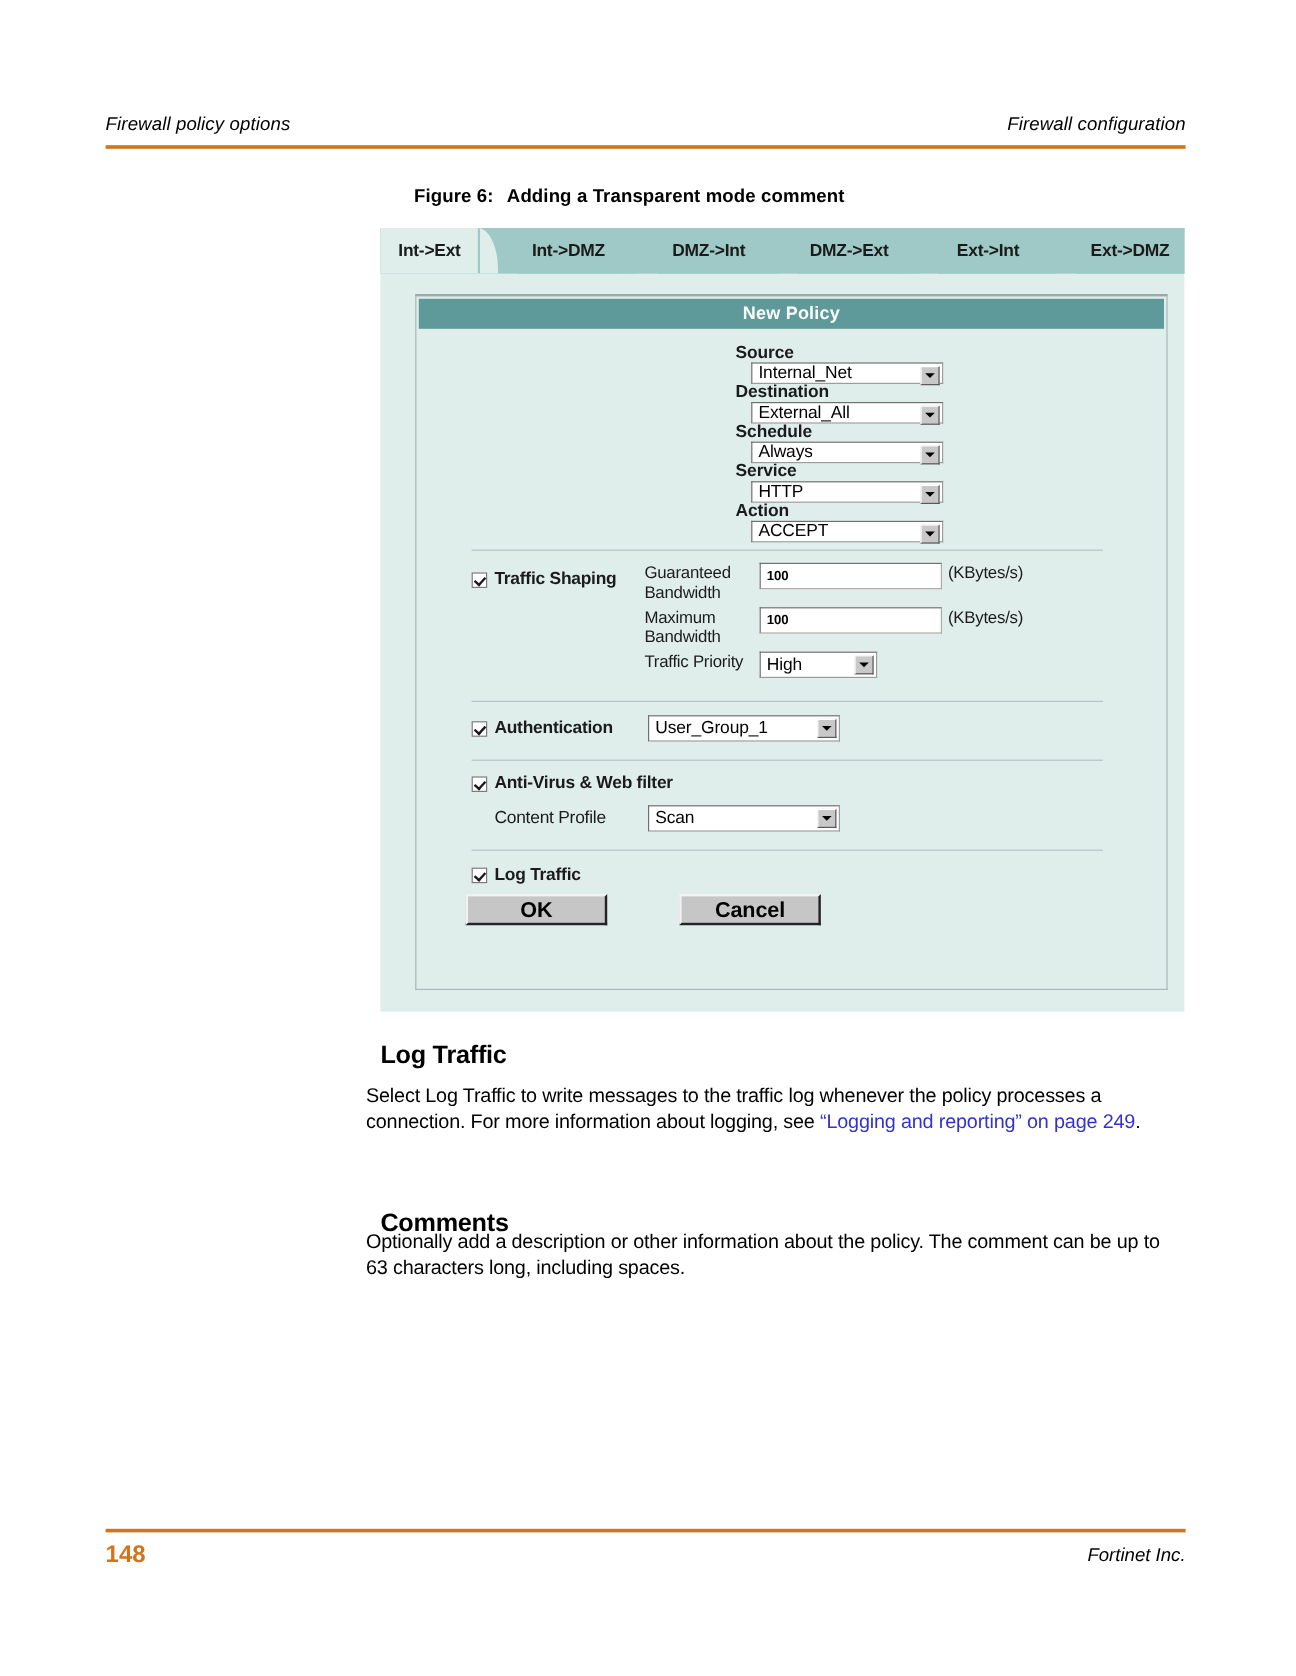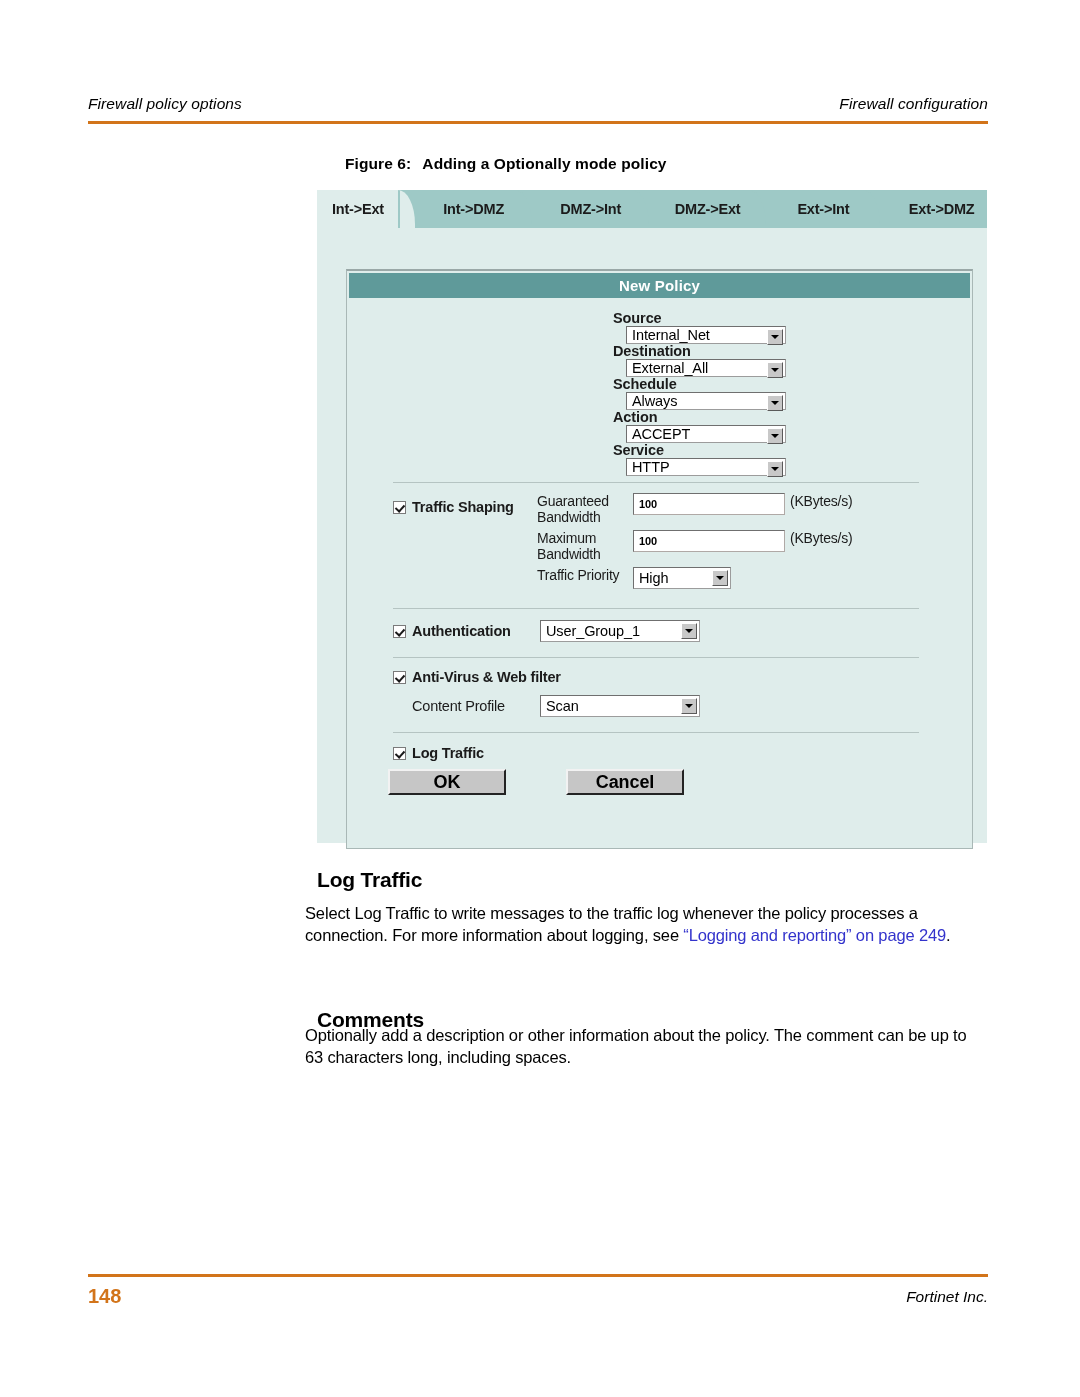--- a/index.html
+++ b/index.html
@@ -125,21 +125,20 @@
   .panel {
     position: absolute;
     left: 29px;
     top: 55px;
     width: 627px;
     height: 580px;
     background: #dfedeb;
     border: 1px solid #a9b8b6;
     border-top: 2px solid #9aa8a7;
     box-sizing: border-box;
-    margin-top: 24px;
   }
   .panel-title {
     height: 25px;
     background: #5f9a9a;
     color: #ffffff;
     font-size: 15px;
     font-weight: bold;
     display: flex;
     align-items: center;
     justify-content: center;
@@ -384,21 +383,21 @@
 </head>
 <body>
 
 <div class="page-header">
   <span class="hdr-text">Firewall policy options</span>
   <span class="hdr-text">Firewall configuration</span>
 </div>
 <div class="header-rule"></div>
 
 <div class="figure-caption">
-  <span class="cap-num">Figure 6:</span><span>Adding a Optionally mode policy</span>
+  <span class="cap-num">Figure 6:</span><span>Adding a Transparent mode comment</span>
 </div>
 
 <div class="figure">
 
   <div class="tabstrip">
     <div class="tabstrip-fill"></div>
     <div class="tab t0 active">
       <span>Int-&gt;Ext</span>
       <span class="flap"></span>
     </div>
@@ -454,33 +453,33 @@
         <span class="flabel">Schedule</span>
         <div class="wselect sel-w">
           <span class="sval">Always</span>
           <span class="sarrow">
               <i></i>
             </span>
         </div>
       </div>
 
       <div class="frow">
+        <span class="flabel">Service</span>
+        <div class="wselect sel-w">
+          <span class="sval">HTTP</span>
+          <span class="sarrow">
+              <i></i>
+            </span>
+        </div>
+      </div>
+
+      <div class="frow">
         <span class="flabel">Action</span>
         <div class="wselect sel-w">
           <span class="sval">ACCEPT</span>
-          <span class="sarrow">
-              <i></i>
-            </span>
-        </div>
-      </div>
-
-      <div class="frow">
-        <span class="flabel">Service</span>
-        <div class="wselect sel-w">
-          <span class="sval">HTTP</span>
           <span class="sarrow">
               <i></i>
             </span>
         </div>
       </div>
 
       <div class="hdiv"></div>
 
       <div class="ts-wrap">
         <div class="ts-left">

